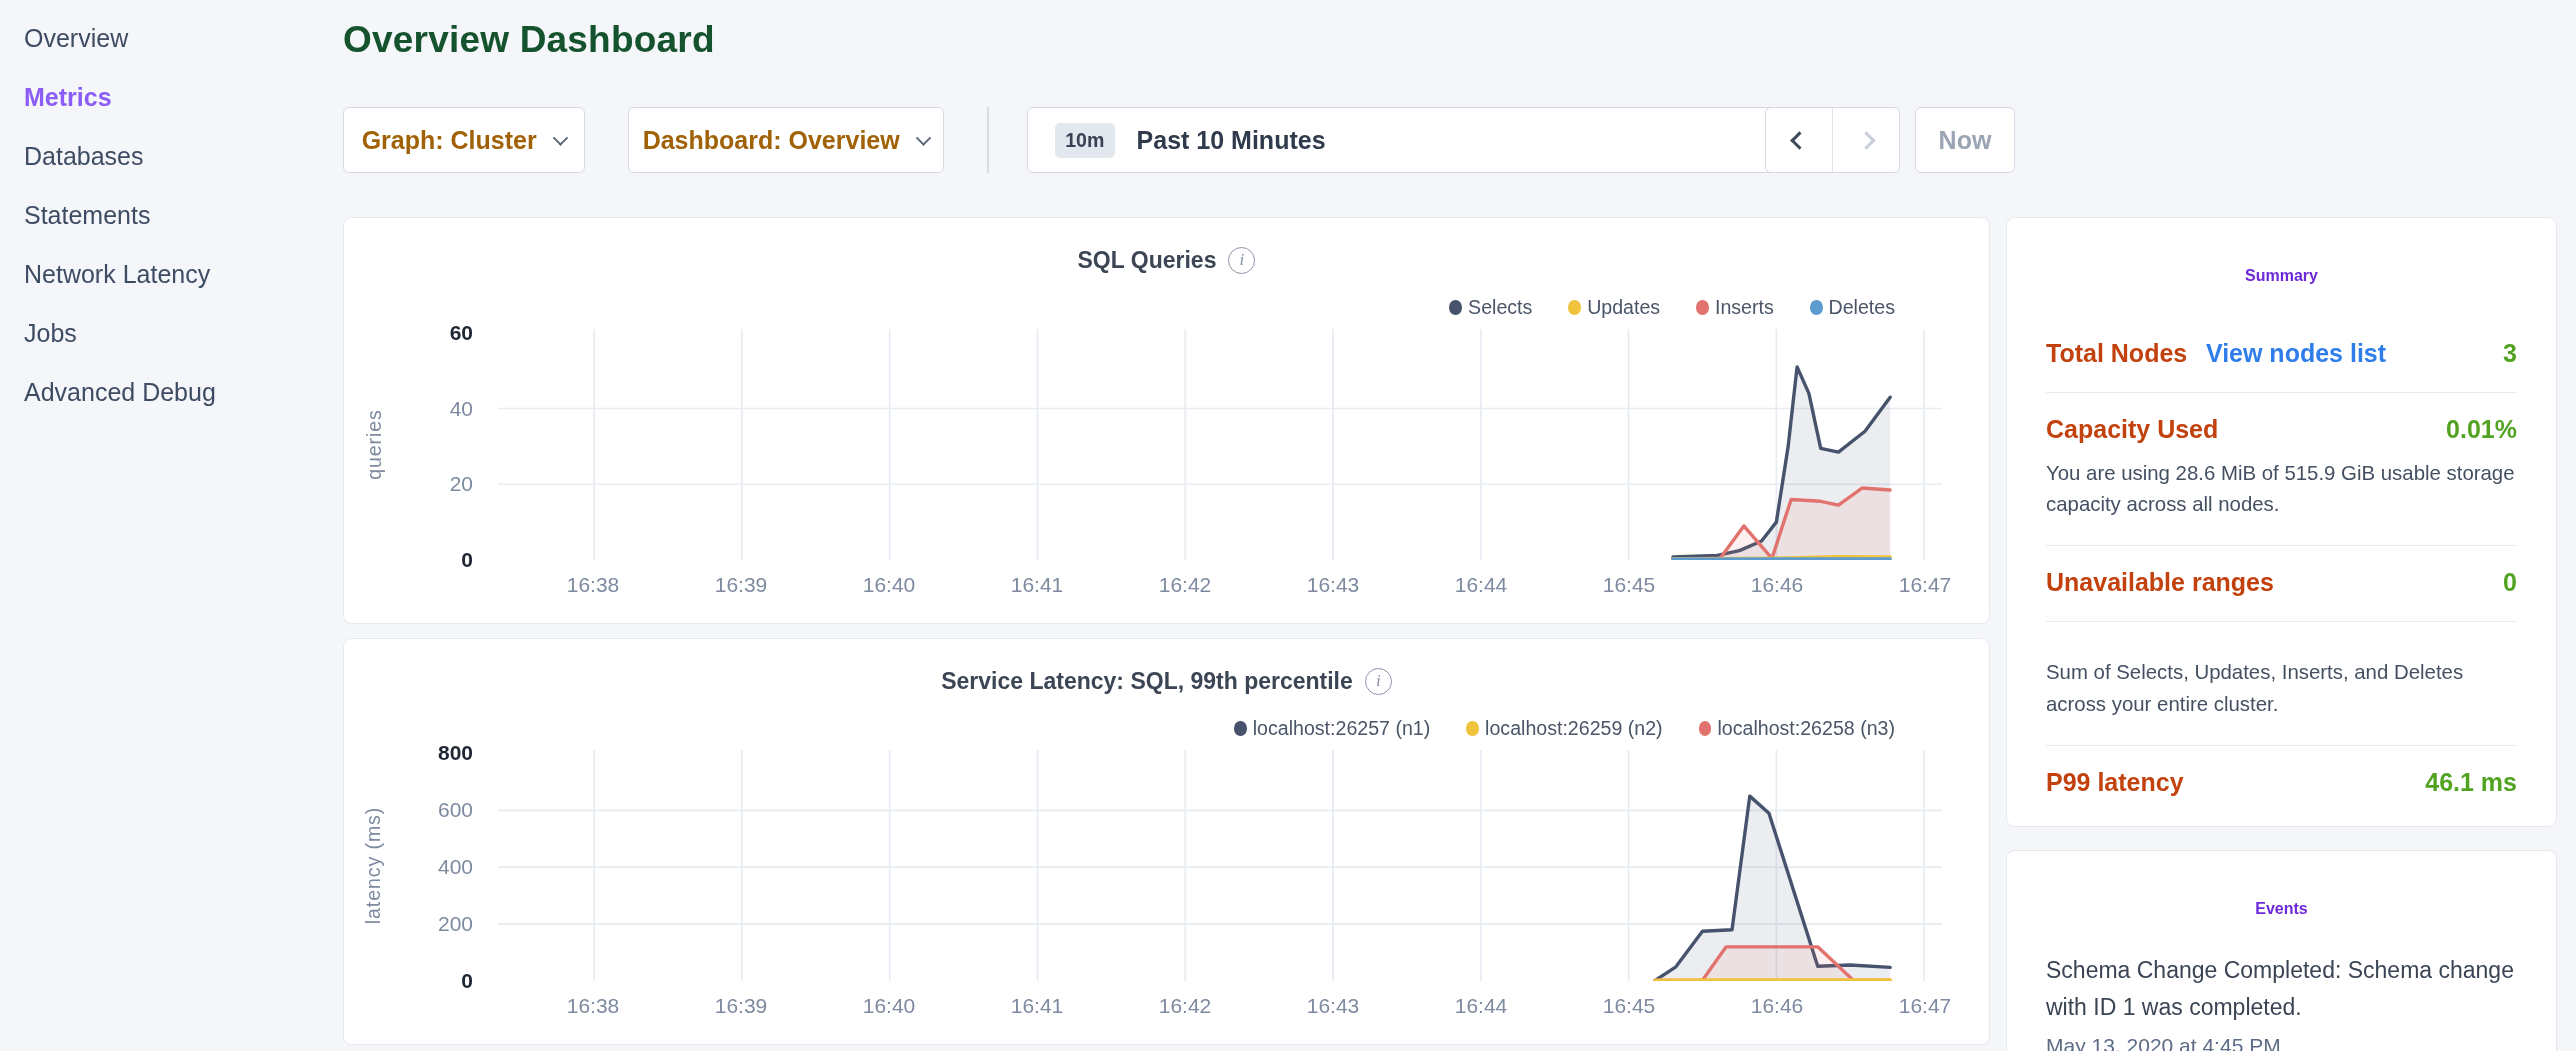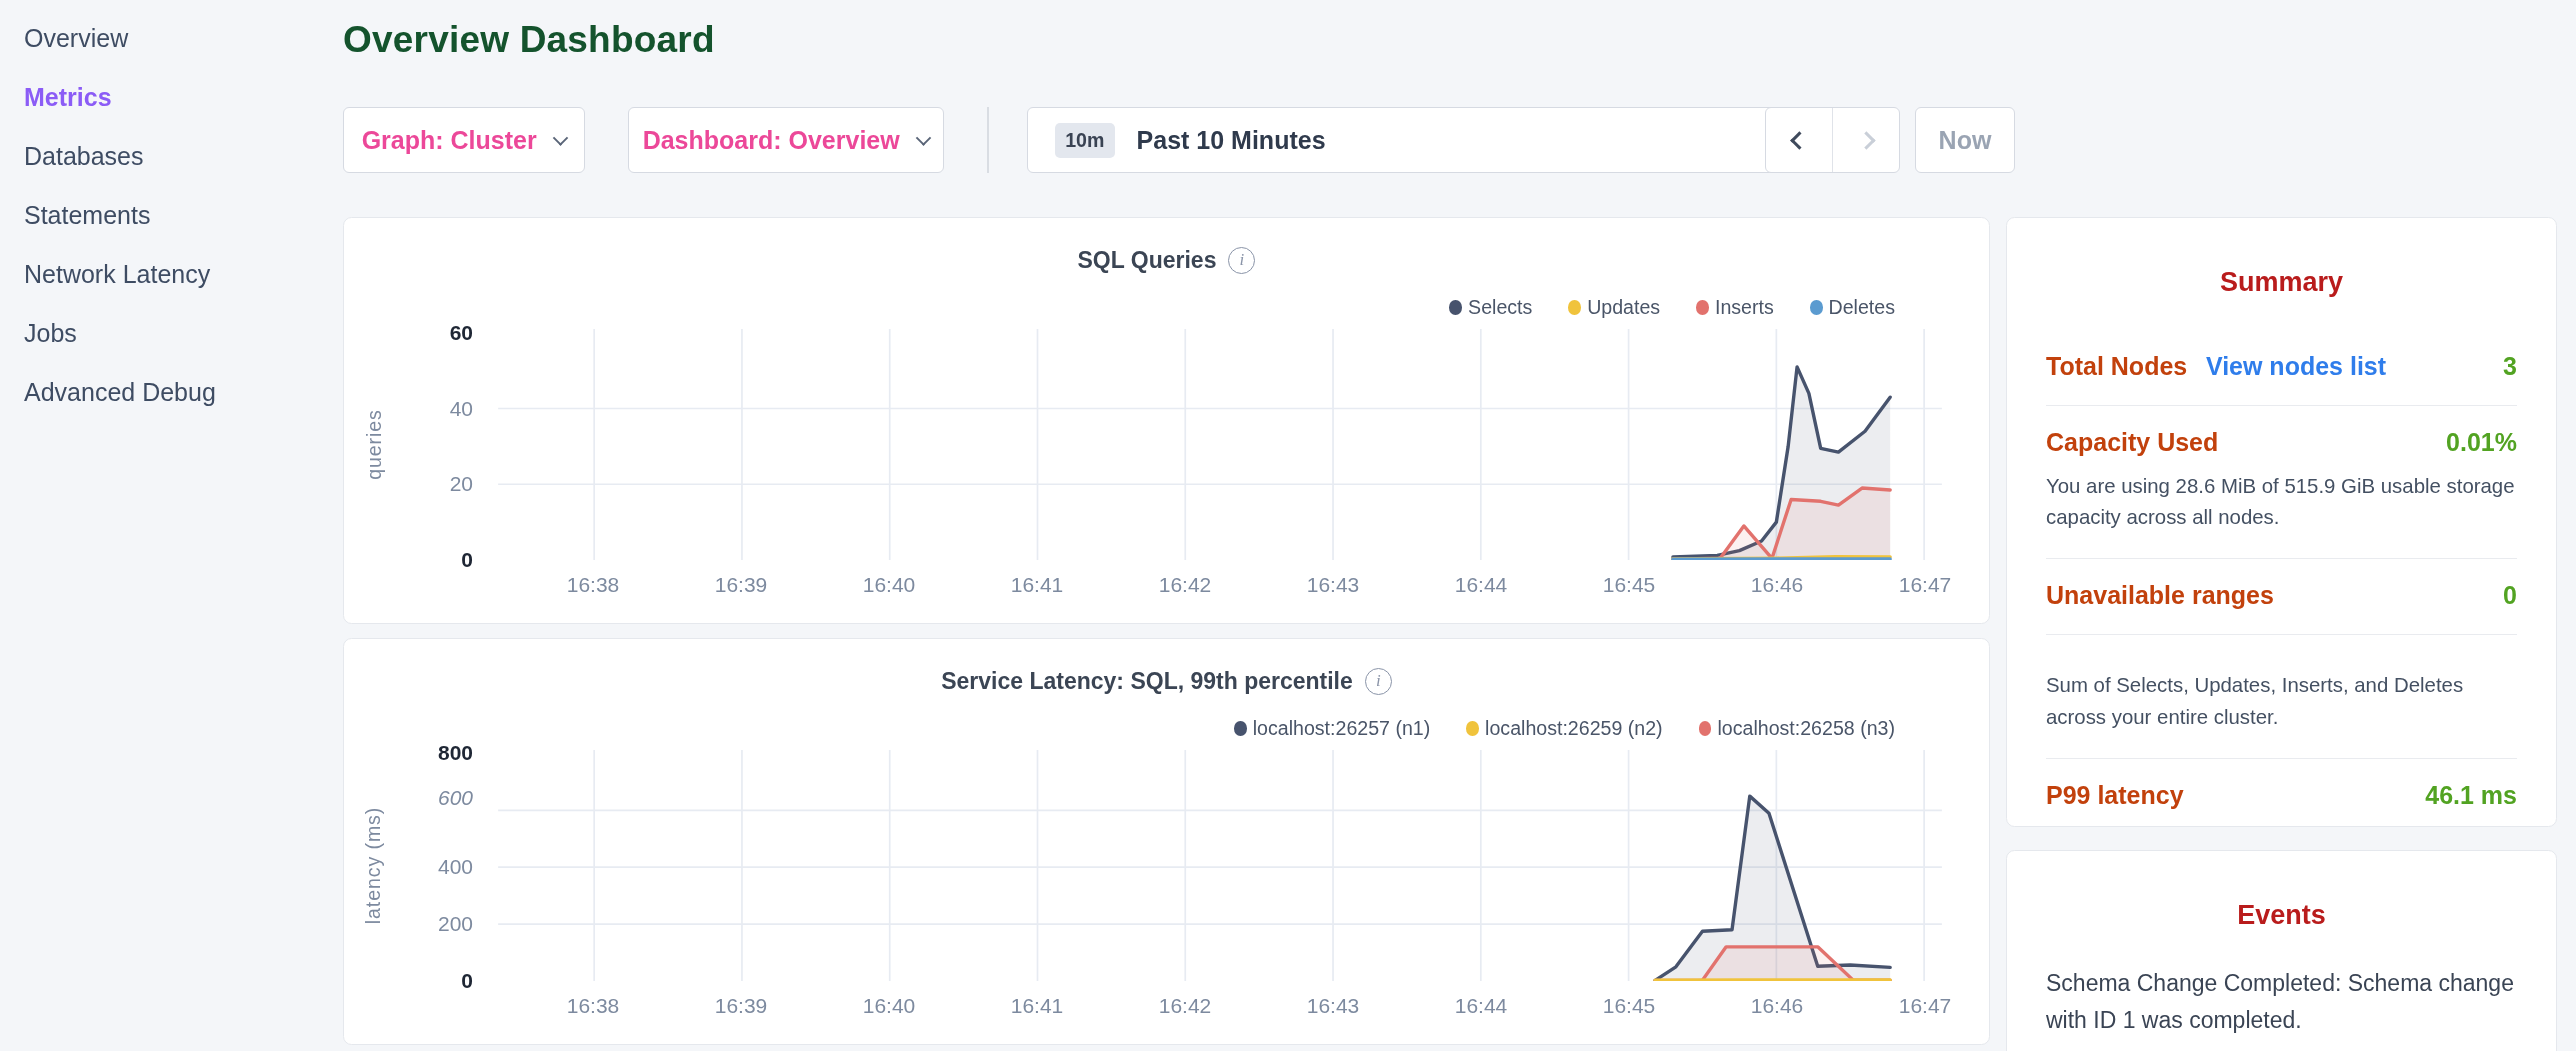--- a/index.html
+++ b/index.html
@@ -21,21 +21,21 @@
 
   
   .page-title {
     position:absolute; left:343px; top:18.7px;
     font-size:37px; font-weight:700; color:#14532d; letter-spacing:0.2px;
   }
   .btn {
     position:absolute; top:107px; height:66px; background:#fff;
     border:1.7px solid #d6dae2; border-radius:6px;
     display:flex; align-items:center; justify-content:center; gap:18.7px;
-    font-size:25px; font-weight:700; color:#ec4899; cursor:pointer;
+    font-size:25px; font-weight:700; color:#a16207; cursor:pointer;
   }
   .chev { display:inline-block; width:11px; height:11px;
     border-right:2.6px solid #5a6578; border-bottom:2.6px solid #5a6578;
     transform:rotate(45deg) translate(-1.7px,-1.7px); }
   .graph-btn { left:343px; width:242px; }
   .dash-btn  { left:628px; width:316px; }
   .vdivider  { position:absolute; left:987px; top:107px; width:1.7px; height:66px; background:#d9dde3; }
 
   .time-sel {
     position:absolute; left:1027px; top:107px; width:820px; height:66px;
@@ -84,21 +84,21 @@
   .ylab { transform:rotate(-90deg); white-space:nowrap; font-size:19.6px; color:#7d8a9f; letter-spacing:0.9px; }
   .yticks { position:absolute; left:51px; top:111px; width:78px; height:231px; }
   .ytick { position:absolute; right:0; width:78px; text-align:right; font-size:21px;
     color:#7d8a9f; transform:translateY(-50%); }
   .ytick.major { color:#1f2735; font-weight:700; }
   .plot { position:absolute; left:153px; top:111px; width:1446px; height:231px; }
   .xticks { position:absolute; left:153px; top:355px; width:1446px; height:29px; }
   .xtick { position:absolute; transform:translateX(-50%); font-size:21px; color:#7d8a9f; }
 
   
-  .panel-header { text-align:center; font-size:27px; font-weight:700; color:#b91c1c; padding-top:49px; }
+  .panel-header { text-align:center; font-size:16px; font-weight:700; color:#6d28d9; padding-top:49px; }
   .srow { padding:22px 0 24px 0; }
   .srow-line { display:flex; align-items:baseline; }
   .srow-label { font-size:25px; font-weight:700; color:#c2410c; }
   .srow-link { font-size:25px; font-weight:700; color:#2f7deb; margin-left:18.7px; cursor:pointer; }
   .srow-value { margin-left:auto; font-size:25px; font-weight:700; color:#52a322; }
   .srow-desc { margin-top:13.6px; font-size:20.4px; line-height:1.55; color:#445062; }
   .sdivider { border-top:0.9px solid #e9ebef; }
   .summary-card .first-gap { height:32px; }
   .event-item { margin-top:34px; font-size:23px; line-height:1.6; color:#3a4454; }
   .event-time { margin-top:8.5px; font-size:21px; color:#5c6c86; }
@@ -227,21 +227,21 @@
         <span>localhost:26258 (n3)</span>
       </div>
     </div>
   <div class="ylab-wrap">
       <span class="ylab">latency (ms)</span>
     </div>
   <div class="yticks">
       <div class="ytick major" style="top: 231px;">0</div>
       <div class="ytick" style="top: 174px;">200</div>
       <div class="ytick" style="top: 117px;">400</div>
-      <div class="ytick" style="top: 48px; font-style: italic;">600</div>
+      <div class="ytick" style="top: 60px;">600</div>
       <div class="ytick major" style="top: 3.4px;">800</div>
     </div>
   <div class="plot"><svg width="1446" height="231" viewBox="0 0 1700 272">
         <line x1="113.1" y1="0" x2="113.1" y2="272" stroke="#e7ebf2" stroke-width="2"></line>
         <line x1="287.1" y1="0" x2="287.1" y2="272" stroke="#e7ebf2" stroke-width="2"></line>
         <line x1="461.1" y1="0" x2="461.1" y2="272" stroke="#e7ebf2" stroke-width="2"></line>
         <line x1="635.1" y1="0" x2="635.1" y2="272" stroke="#e7ebf2" stroke-width="2"></line>
         <line x1="809.1" y1="0" x2="809.1" y2="272" stroke="#e7ebf2" stroke-width="2"></line>
         <line x1="983.1" y1="0" x2="983.1" y2="272" stroke="#e7ebf2" stroke-width="2"></line>
         <line x1="1157.1" y1="0" x2="1157.1" y2="272" stroke="#e7ebf2" stroke-width="2"></line>

